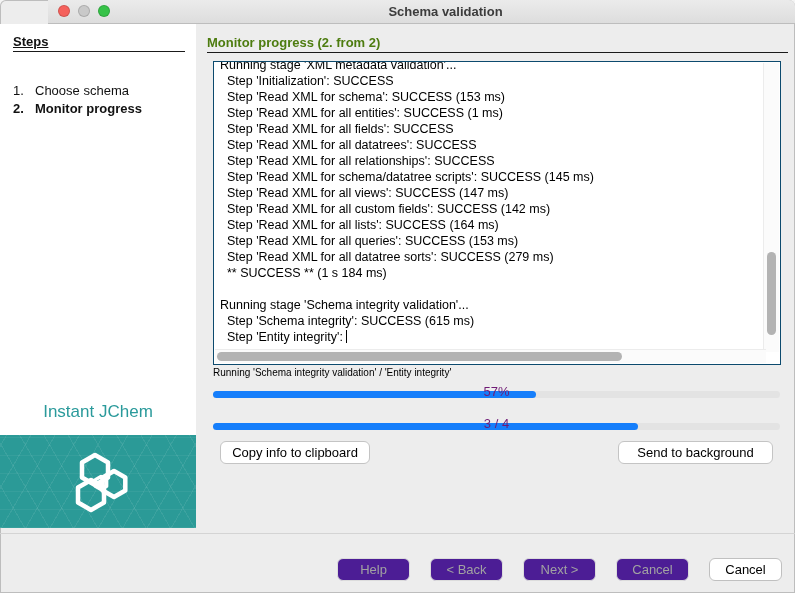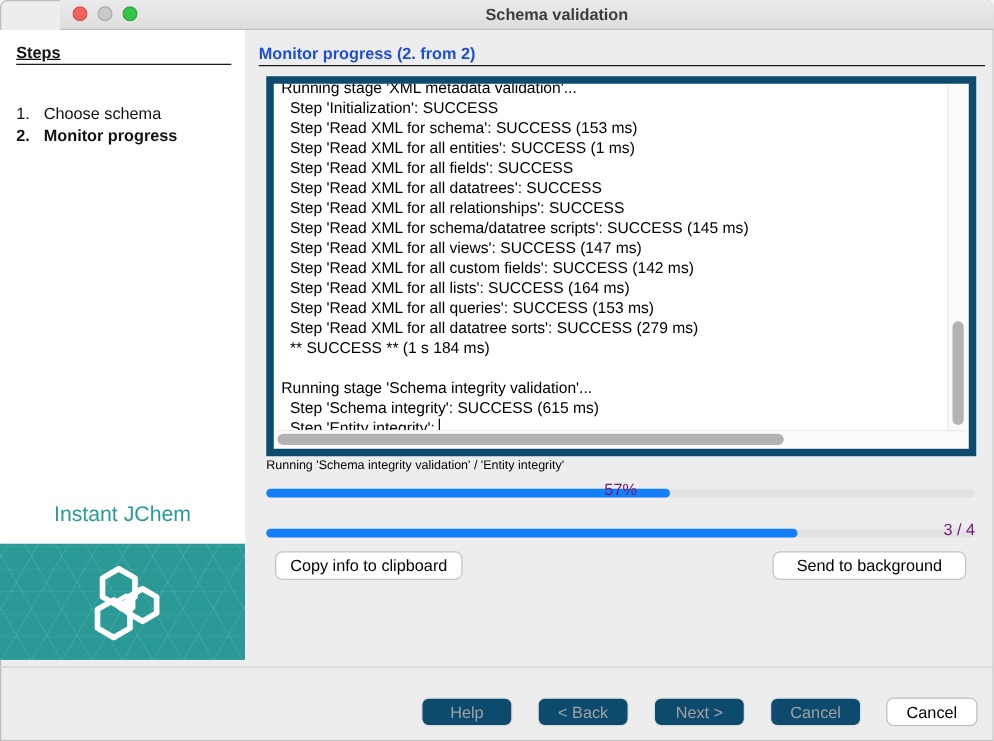--- a/index.html
+++ b/index.html
@@ -19,43 +19,43 @@
   .step-num{width:22px;}
   .step-row.active{font-weight:bold;}
   .brand{position:absolute;left:0;top:378px;width:196px;text-align:center;font-size:17px;color:#2a9a9b;}
   .teal-box{position:absolute;left:0;top:435px;width:196px;height:93px;background-color:#2b9a97;
     background-image:
       repeating-linear-gradient(60deg, rgba(255,255,255,.08) 0 1px, transparent 1px 21px),
       repeating-linear-gradient(-60deg, rgba(255,255,255,.08) 0 1px, transparent 1px 21px),
       repeating-linear-gradient(0deg, rgba(255,255,255,.05) 0 1px, transparent 1px 18px);}
   .logo-svg{position:absolute;left:58px;top:12px;}
   
-  .main-header{position:absolute;left:207px;top:35px;font-size:13px;font-weight:bold;color:#1d4ed8;}
+  .main-header{position:absolute;left:207px;top:35px;font-size:13px;font-weight:bold;color:#4d7c0f;}
   .main-rule{position:absolute;left:207px;top:52px;width:581px;height:1px;background:#1a1a1a;}
   .logarea{position:absolute;left:213px;top:61px;width:568px;height:304px;background:#ffffff;
-           border:6px solid #0c4a6e;box-sizing:border-box;overflow:hidden;}
+           border:1px solid #0c4a6e;box-sizing:border-box;overflow:hidden;}
   .logtext{position:absolute;left:6px;top:-5px;right:20px;font-size:12.5px;line-height:16px;
            white-space:pre;color:#000;}
   .caret{display:inline-block;width:1px;height:13px;background:#000;vertical-align:-2px;}
   .vscroll{position:absolute;right:1px;top:1px;width:15px;height:289px;background:#fbfbfb;border-left:1px solid #ececec;}
   .vthumb{position:absolute;left:3px;width:9px;border-radius:5px;background:#b3b3b3;}
   .hscroll{position:absolute;left:1px;bottom:1px;height:13px;width:551px;background:#fbfbfb;border-top:1px solid #ececec;}
   .hthumb{position:absolute;top:2px;height:9px;border-radius:5px;background:#b3b3b3;}
   .status{position:absolute;left:213px;top:367px;font-size:10px;color:#000;}
   .pbar{position:absolute;left:213px;width:567px;height:7px;border-radius:4px;background:#e3e3e3;}
   .pfill{height:100%;border-radius:4px;background:#157efb;}
   .plabel{position:absolute;left:213px;width:567px;text-align:center;font-size:13px;color:#701a75;}
   .btn{position:absolute;height:23px;border-radius:6px;background:#ffffff;border:1px solid #c4c4c4;
        box-sizing:border-box;font-size:13px;color:#000;text-align:center;line-height:21px;
        font-family:"Liberation Sans","DejaVu Sans",sans-serif;padding:0;}
   .footer-rule{position:absolute;left:0;top:533px;width:795px;height:1px;background:#d4d4d4;}
   .fbtn{position:absolute;top:558px;width:73px;height:23px;border-radius:6px;box-sizing:border-box;
         font-size:13px;text-align:center;line-height:21px;padding:0;
         font-family:"Liberation Sans","DejaVu Sans",sans-serif;}
-  .fbtn.disabled{background:#0c4a6e;border:1px solid #dcdcdc;color:#a2a2a2;}
+  .fbtn.disabled{background:#4c1d95;border:1px solid #dcdcdc;color:#a2a2a2;}
   .fbtn.enabled{background:#ffffff;border:1px solid #c0c0c0;color:#000;}
 </style>
 </head>
 <body>
 
 <div id="window">
 
   <div class="titlebar">
     <div class="lights">
       <span class="light" id="light-close" style="background: rgb(245, 97, 92);"></span>
@@ -123,21 +123,21 @@
   <div class="status">Running 'Schema integrity validation' / 'Entity integrity'</div>
 
   <div class="pbar" style="top:391px;">
     <div class="pfill" id="fill1" style="width: 57%; background: rgb(21, 126, 251);"></div>
   </div>
   <div class="plabel" style="top:384px;">57%</div>
 
   <div class="pbar" style="top:423px;">
     <div class="pfill" id="fill2" style="width: 75%; background: rgb(21, 126, 251);"></div>
   </div>
-  <div class="plabel" style="top:416px;text-align:right;">3 / 4</div>
+  <div class="plabel" style="top:416px;">3 / 4</div>
 
   <button class="btn" style="left:618px;top:441px;width:155px;">Send to background</button>
   <button class="btn" style="left:220px;top:441px;width:150px;">Copy info to clipboard</button>
 
   <div class="footer-rule"></div>
   <button class="fbtn disabled" style="left:337px;">Help</button>
   <button class="fbtn disabled" style="left:430px;">&lt; Back</button>
   <button class="fbtn disabled" style="left:523px;">Next &gt;</button>
   <button class="fbtn disabled" style="left:616px;">Cancel</button>
   <button class="fbtn enabled" style="left:709px;">Cancel</button>

